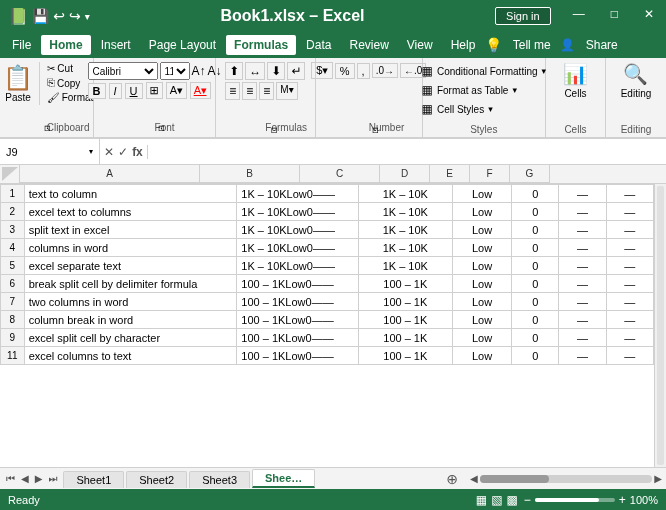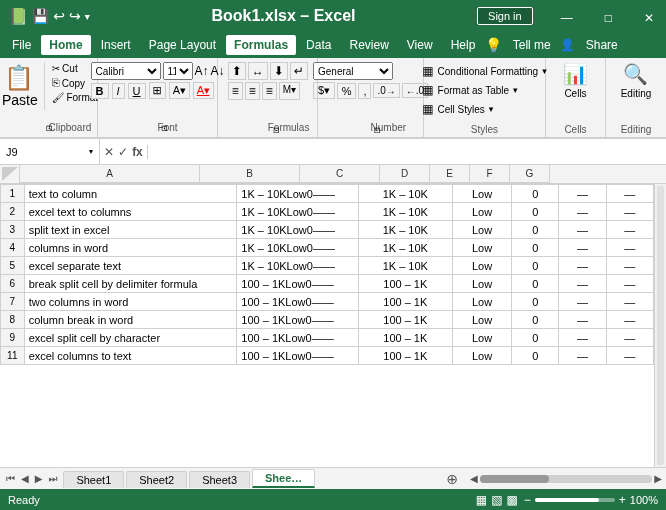--- a/index.html
+++ b/index.html
@@ -10,21 +10,21 @@
       background: #217346;
       height: 32px;
       display: flex;
       align-items: center;
       justify-content: space-between;
       padding: 0 8px;
       color: white;
     }
     .title-bar-left { display: flex; align-items: center; gap: 4px; }
     .title-bar-center { font-size: 16px; font-weight: 600; color: white; flex: 1; text-align: center; }
-    .title-bar-right { display: flex; align-items: flex-end; gap: 24px; }
+    .title-bar-right { display: flex; align-items: flex-start; gap: 18px; }
     .title-icon { color: white; font-size: 14px; cursor: pointer; }
     .sign-in-btn {
       background: #1a5c37;
       border: 1px solid #fff;
       color: white;
       padding: 2px 10px;
       font-size: 11px;
       cursor: pointer;
       border-radius: 2px;
     }
@@ -314,21 +314,21 @@
 </div>
 
 <div class="ribbon">
   <div style="display:flex; height:80px; border-bottom:1px solid #d0d0d0; background:#f3f3f3;">
 
     <div class="ribbon-group" style="min-width:80px;">
       <div class="ribbon-group-content">
         <div class="clipboard-area">
           <div class="paste-btn">
             <span style="font-size:24px;">📋</span>
-            <span style="font-size:14px;">Paste</span>
+            <span style="font-size:10px;">Paste</span>
           </div>
           <div class="small-btns">
             <div class="small-btn">
               <span>✂</span>
               <span style="font-size:10px;">Cut</span>
             </div>
             <div class="small-btn">
               <span>⎘</span>
               <span style="font-size:10px;">Copy</span>
             </div>
@@ -388,23 +388,20 @@
         </div>
       </div>
       <div style="position:absolute;bottom:2px;display:flex;align-items:center;gap:2px;">
         <span class="ribbon-group-title">Formulas</span>
         <span style="font-size:8px;position:absolute;bottom:0px;right:-12px;">⊡</span>
       </div>
     </div>
 
     <div class="ribbon-group" style="min-width:80px;">
       <div class="ribbon-group-content" style="flex-direction:column;gap:2px;">
-        <select style="font-size:10px;width:80px;height:18px;">
-          <option>General</option>
-        </select>
         <div style="display:flex;gap:2px;align-items:center;">
           <span style="font-size:11px;cursor:pointer;padding:1px 4px;border:1px solid #ccc;">$▾</span>
           <span style="font-size:11px;cursor:pointer;padding:1px 4px;border:1px solid #ccc;">%</span>
           <span style="font-size:11px;cursor:pointer;padding:1px 4px;border:1px solid #ccc;">,</span>
           <span style="font-size:10px;cursor:pointer;padding:1px 3px;border:1px solid #ccc;">.0→</span>
           <span style="font-size:10px;cursor:pointer;padding:1px 3px;border:1px solid #ccc;">←.0</span>
         </div>
       </div>
       <div style="position:absolute;bottom:2px;display:flex;align-items:center;gap:2px;">
         <span class="ribbon-group-title">Number</span>

